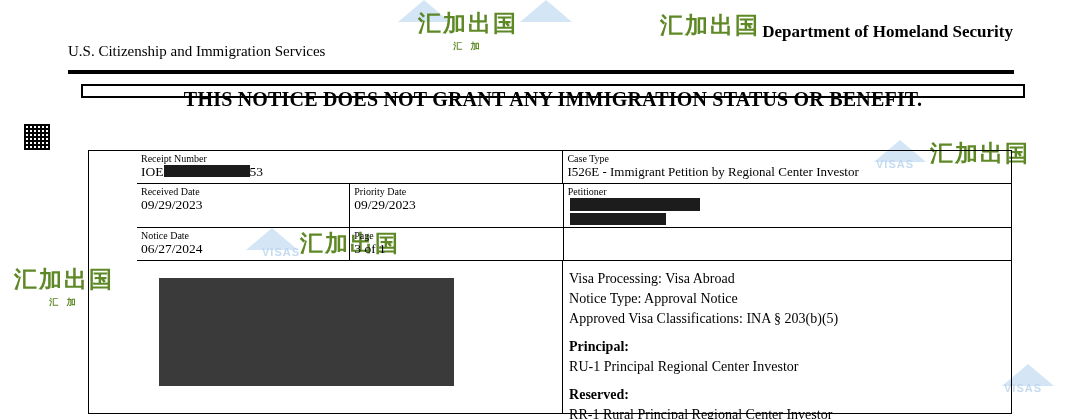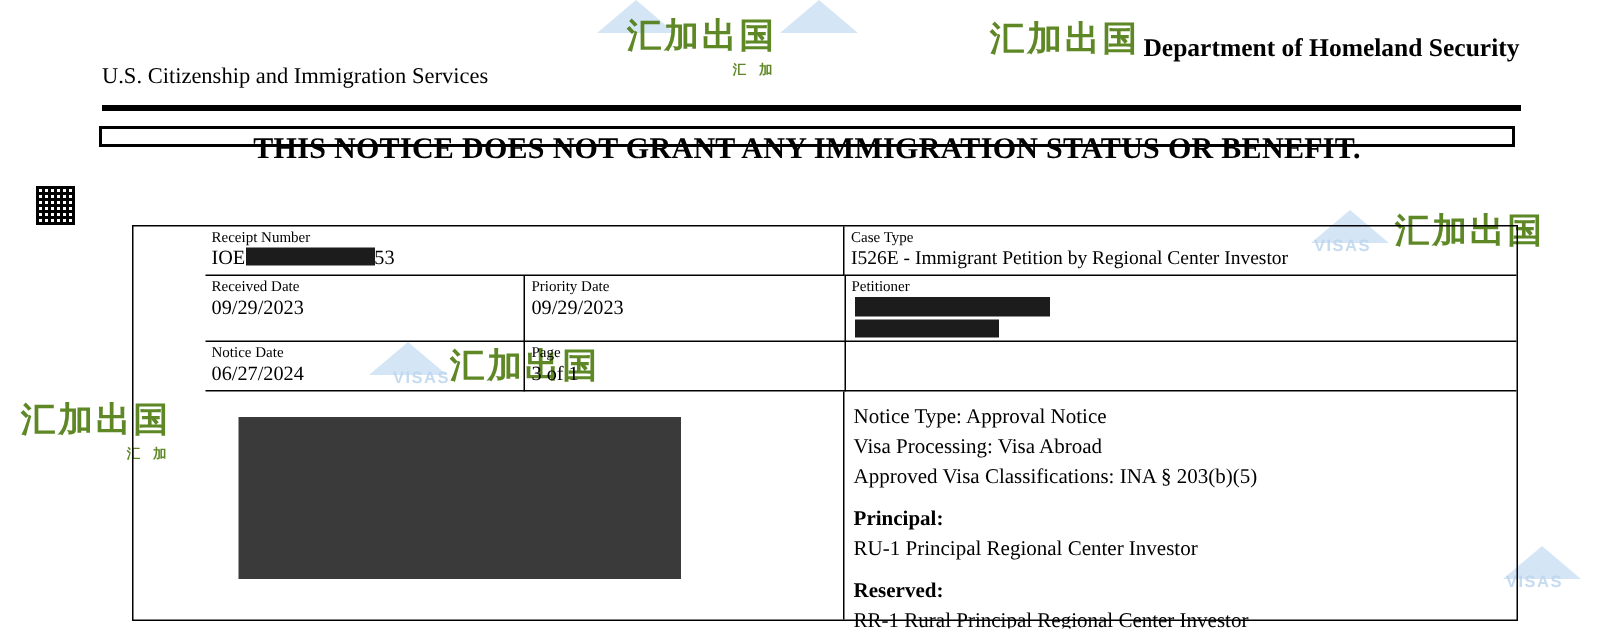--- a/index.html
+++ b/index.html
@@ -45,21 +45,21 @@
     position: absolute;
     pointer-events: none;
     user-select: none;
     color: #4d7c0f;
     font-family: "Liberation Sans", sans-serif;
     font-weight: bold;
     opacity: .9;
     white-space: nowrap;
   }
   .wm-cn .big { font-size: 23px; letter-spacing: 2px; }
-  .wm-cn .small { font-size: 9px; letter-spacing: 3px; display:block; text-align:right; margin-top:1px;}
+  .wm-cn .small { font-size: 9px; letter-spacing: 3px; display:block; text-align:center; margin-top:1px;}
 
   
   .header {
     position: absolute;
     left: 68px; top: 22px; width: 945px;
   }
   .dhs-line1 {
     font-family: "Liberation Serif", serif;
     font-weight: bold;
     font-size: 17px;
@@ -80,21 +80,21 @@
   .hdr-rule {
     position: absolute;
     left: 68px; top: 70px;
     width: 946px; height: 4px;
     background: #000;
   }
 
   
   .banner {
     position: absolute;
-    left: 66px; top: 84px;
+    left: 81px; top: 84px;
     width: 944px; height: 14px;
     border: 2px solid #000;
     box-sizing: border-box;
   }
   .banner span {
     display: block;
     text-align: center;
     font-weight: bold;
     font-size: 20px;
     line-height: 27px;
@@ -279,22 +279,22 @@
       <span class="lab">&nbsp;</span>
       <span class="val">&nbsp;</span>
     </div>
   </div>
 
   <div class="bigrow">
     <div class="bigleft">
       <div class="bigblock"></div>
     </div>
     <div class="bigright">
+      <div>Visa Processing:  Visa Abroad</div>
       <div>Notice Type:  Approval Notice</div>
-      <div>Visa Processing:  Visa Abroad</div>
       <div>Approved Visa Classifications: INA § 203(b)(5)</div>
       <div class="gap"></div>
       <div class="b">Principal:</div>
       <div>RU-1 Principal Regional Center Investor</div>
       <div class="gap"></div>
       <div class="b">Reserved:</div>
       <div>RR-1 Rural Principal Regional Center Investor</div>
     </div>
   </div>
 

